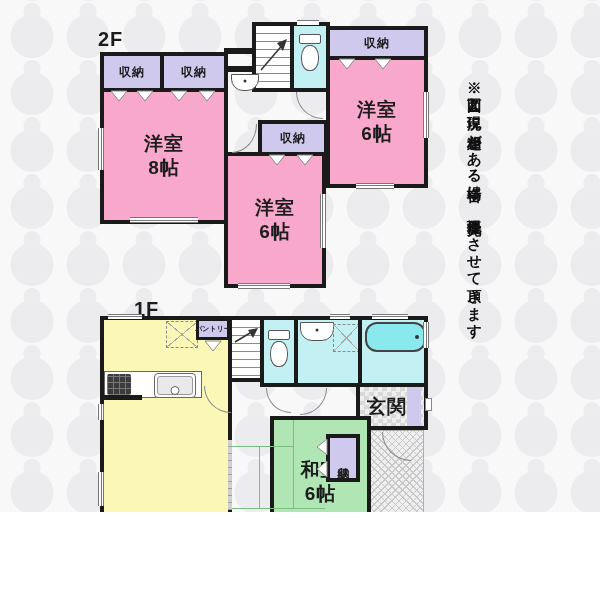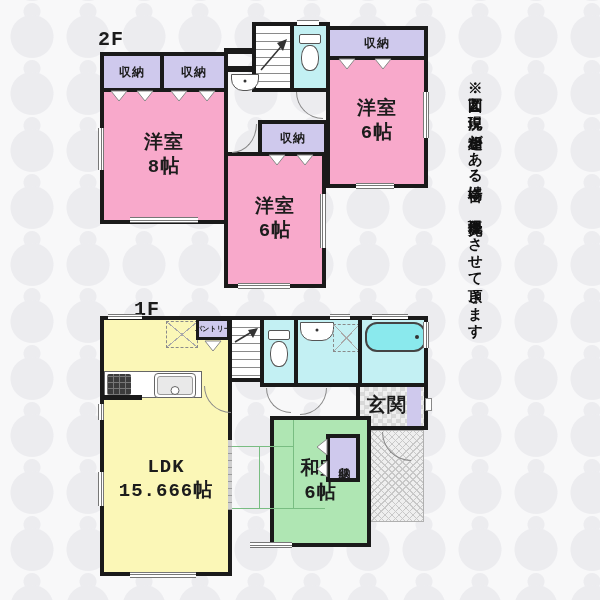--- a/index.html
+++ b/index.html
@@ -1,18 +1,18 @@
 <!DOCTYPE html>
 <html style="--wall: #1a1a1a; --room_pink: #F8A9CB; --closet_lavender: #CFC9ED; --wet_cyan: #C3F0F3; --tub_cyan: #8AE9ED; --ldk_yellow: #FBF7B7; --tatami_green: #AFE6B3; --balcony_gray: #E3E3E3; --bg: #F8F8F9; --watermark: #ECECEF;"><head>
 <meta charset="utf-8">
 <style>
   html,body{margin:0;padding:0;}
   .canvas{
-    position:relative;width:600px;height:600px;overflow:hidden;
-    font-family:Liberation Mono, monospace;color:#1c1c1c;
+    position:relative;width:600px;height:512px;overflow:hidden;
+    font-family:Liberation Sans, sans-serif;color:#1c1c1c;
     background-color:var(--bg,#f8f8f9);
     background-image:radial-gradient(circle, var(--watermark,#ececef) 0 21px, transparent 22px),
                      radial-gradient(circle, var(--watermark,#ececef) 0 8px, transparent 9px);
     background-size:56px 57px,56px 57px;
     background-position:4px 8px,4px 40px;
   }
   .abs{position:absolute;box-sizing:border-box;}
   .rm{position:absolute;box-sizing:border-box;border:4px solid var(--wall,#1a1a1a);
       display:flex;align-items:center;justify-content:center;text-align:center;}
   .pink{background:var(--room_pink,#F8A9CB);}
@@ -155,23 +155,20 @@
   <svg class="tri" style="left:268px;top:154px;" width="18" height="12">
       <polygon points="1,1 17,1 9,11" fill="#fff" stroke="#888"></polygon>
     </svg>
   <svg class="tri" style="left:296px;top:154px;" width="18" height="12">
       <polygon points="1,1 17,1 9,11" fill="#fff" stroke="#888"></polygon>
     </svg>
 
   <div class="floor-label" style="left:98px;top:298px;margin-left:36px;">1F</div>
 
   <div class="rm yel" style="left:100px;top:316px;width:132px;height:260px;"></div>
-  <div class="abs" style="left:100px;top:456px;width:132px;text-align:center;">
-    <div class="lbl" style="letter-spacing:1px;"><span>LDK</span><br><span>15.666帖</span></div>
-  </div>
 
   <div class="dashbox" style="left:166px;top:321px;width:30px;height:25px;"></div>
   <div class="rm lav" style="left:196px;top:318px;width:34px;height:22px;border-width:3px;">
     <span class="pantry-lbl">パントリー</span>
   </div>
   <svg class="tri" style="left:204px;top:340px;" width="18" height="12">
       <polygon points="1,1 17,1 9,11" fill="#fff" stroke="#888"></polygon>
     </svg>
 
   <div class="abs" style="left:104px;top:371px;width:98px;height:27px;background:#fff;border:1px solid #666;"></div>

